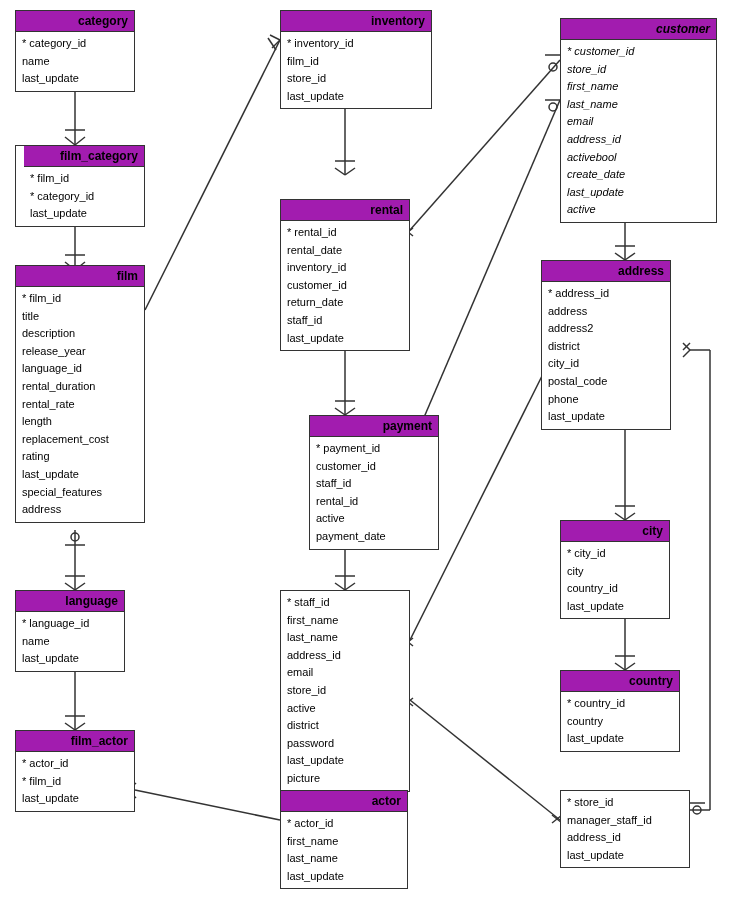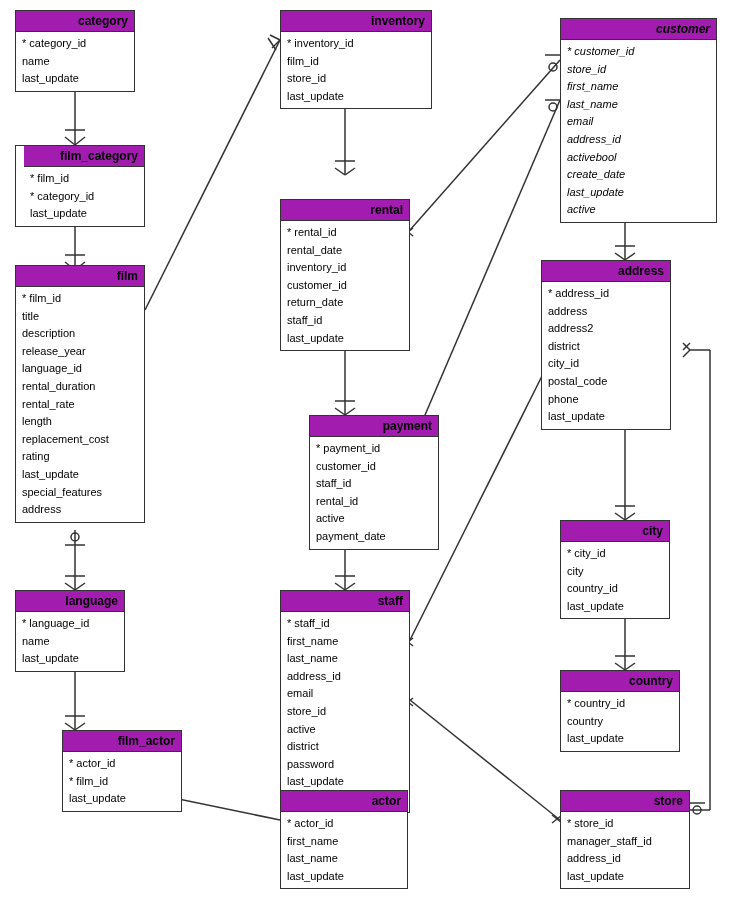--- a/index.html
+++ b/index.html
@@ -210,21 +210,21 @@
       </div>
     </div>
     <div class="entity" style="left: 15px; top: 590px; width: 108px;">
       <div class="entity-header">language</div>
       <div class="entity-body">
         <div>* language_id</div>
         <div>name</div>
         <div>last_update</div>
       </div>
     </div>
-    <div class="entity" style="left: 15px; top: 730px; width: 120px; margin-left: 47px;">
+    <div class="entity" style="left: 15px; top: 730px; width: 120px;">
       <div class="entity-header">film_actor</div>
       <div class="entity-body">
         <div>* actor_id</div>
         <div>* film_id</div>
         <div>last_update</div>
       </div>
     </div>
     <div class="entity" style="left: 280px; top: 10px; width: 152px;">
       <div class="entity-header">inventory</div>
       <div class="entity-body">
@@ -251,21 +251,20 @@
       <div class="entity-body">
         <div>* payment_id</div>
         <div>customer_id</div>
         <div>staff_id</div>
         <div>rental_id</div>
         <div>active</div>
         <div>payment_date</div>
       </div>
     </div>
     <div class="entity" style="left: 280px; top: 590px; width: 130px;">
-      <div class="entity-header">staff</div>
       <div class="entity-body">
         <div>* staff_id</div>
         <div>first_name</div>
         <div>last_name</div>
         <div>address_id</div>
         <div>email</div>
         <div>store_id</div>
         <div>active</div>
         <div>district</div>
         <div>password</div>
@@ -321,21 +320,20 @@
     </div>
     <div class="entity" style="left: 560px; top: 670px; width: 120px;">
       <div class="entity-header">country</div>
       <div class="entity-body">
         <div>* country_id</div>
         <div>country</div>
         <div>last_update</div>
       </div>
     </div>
     <div class="entity" style="left: 560px; top: 790px; width: 130px;">
-      <div class="entity-header">store</div>
       <div class="entity-body">
         <div>* store_id</div>
         <div>manager_staff_id</div>
         <div>address_id</div>
         <div>last_update</div>
       </div>
     </div>
   </div>
 
 </body></html>

